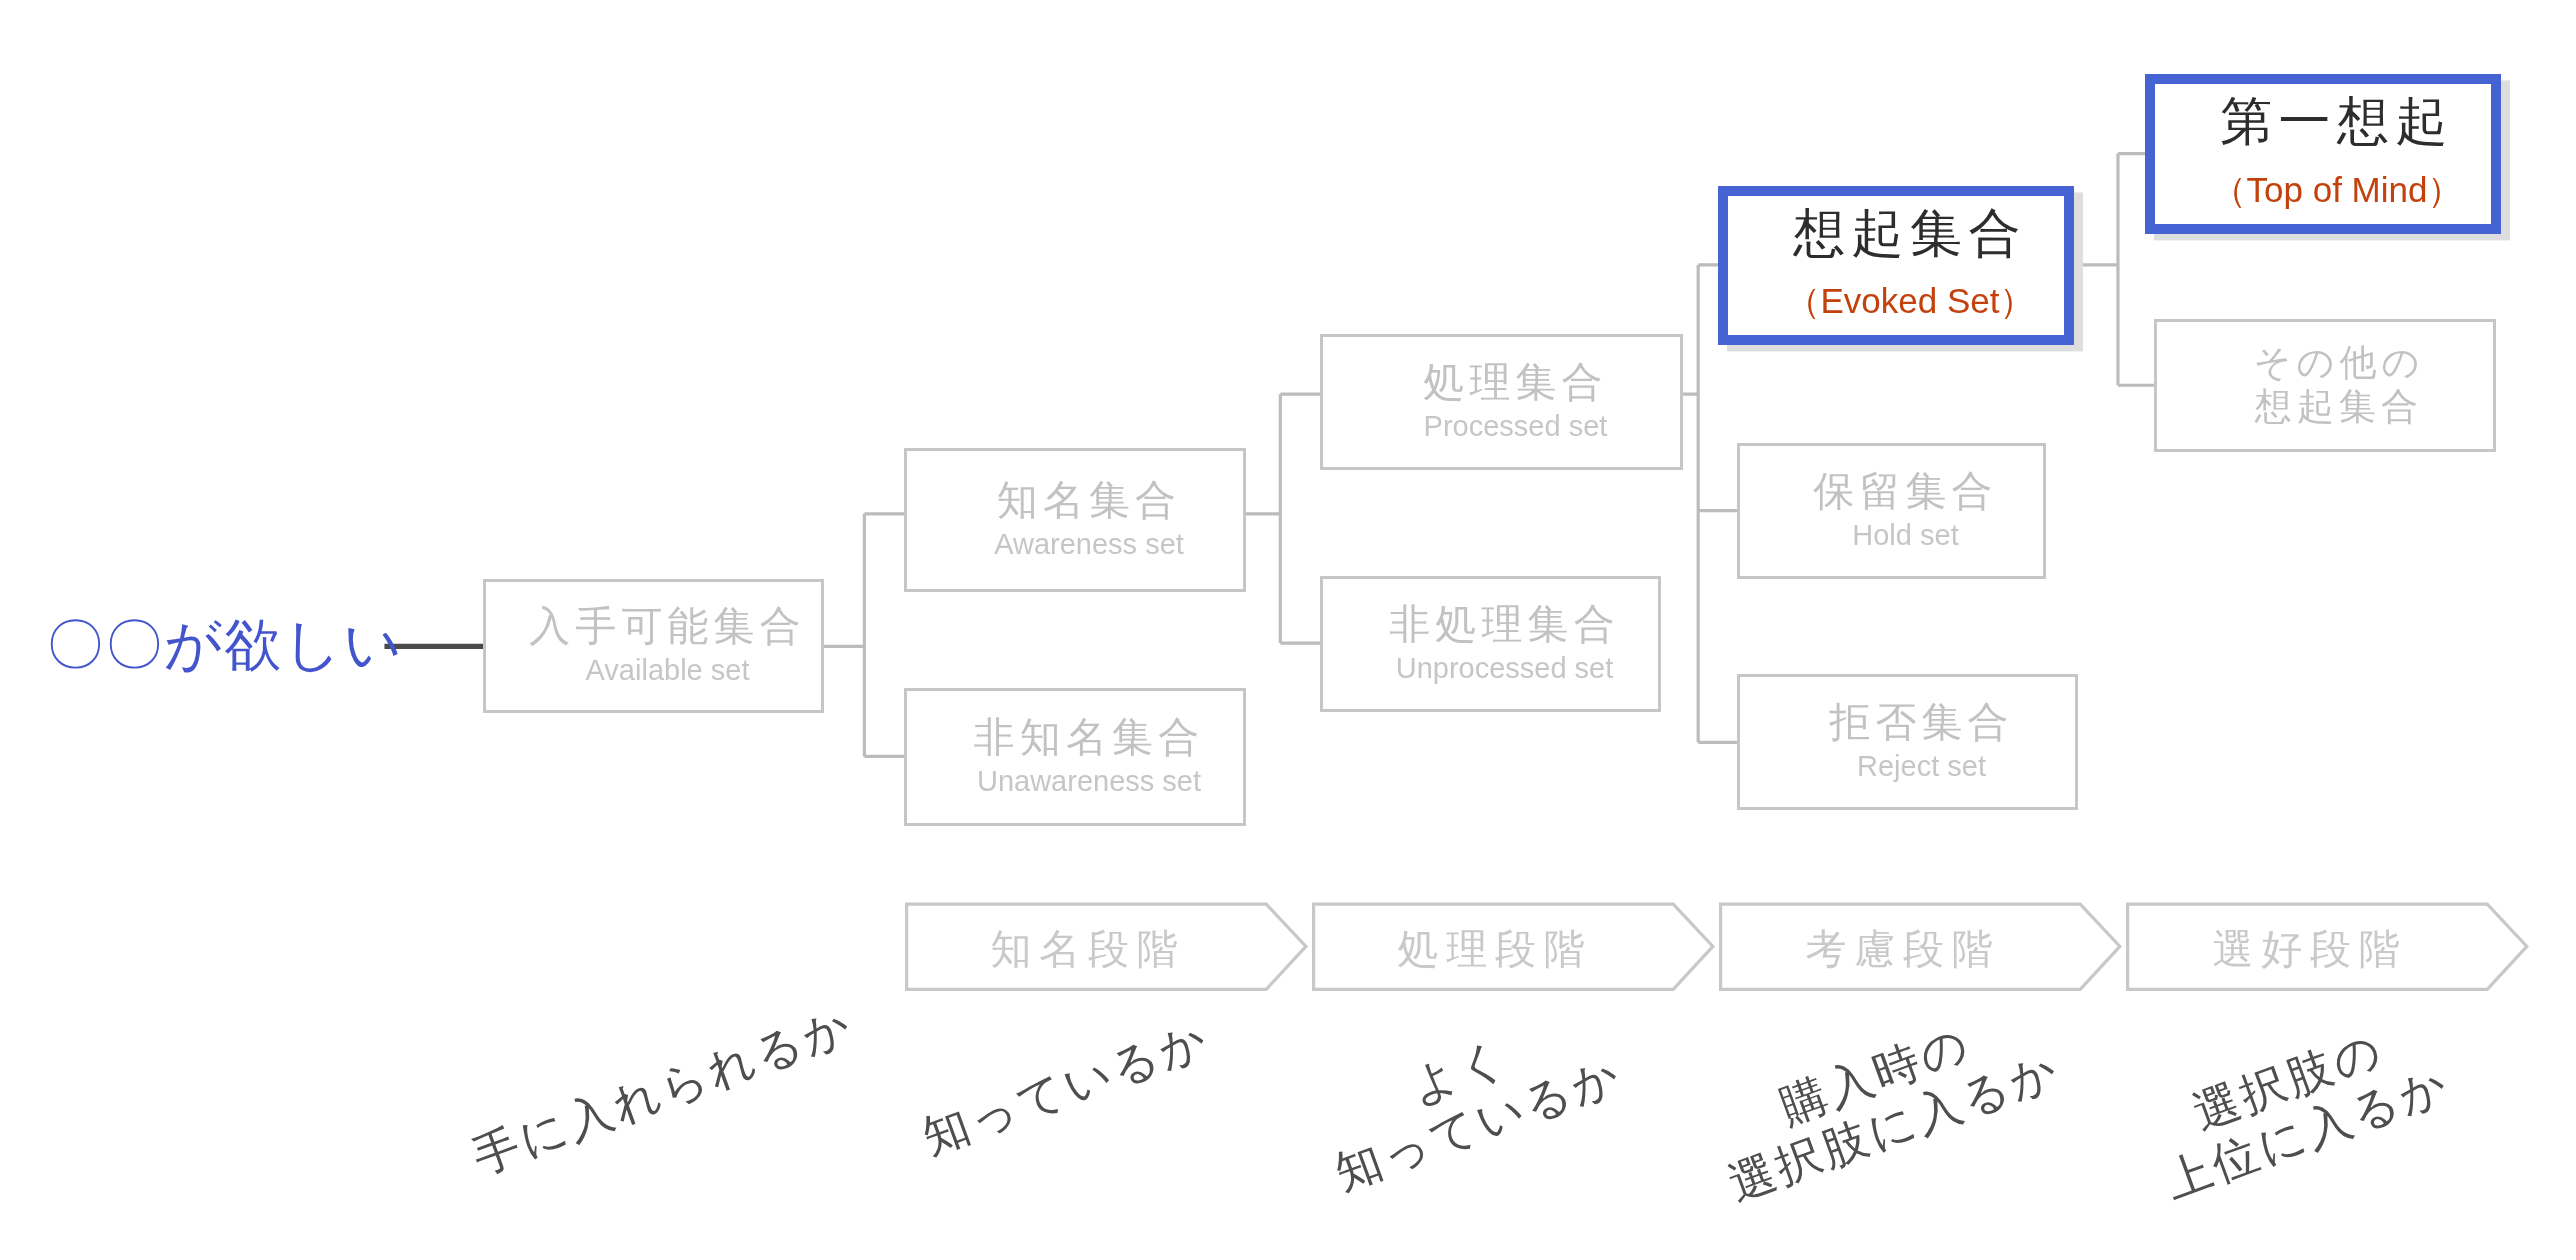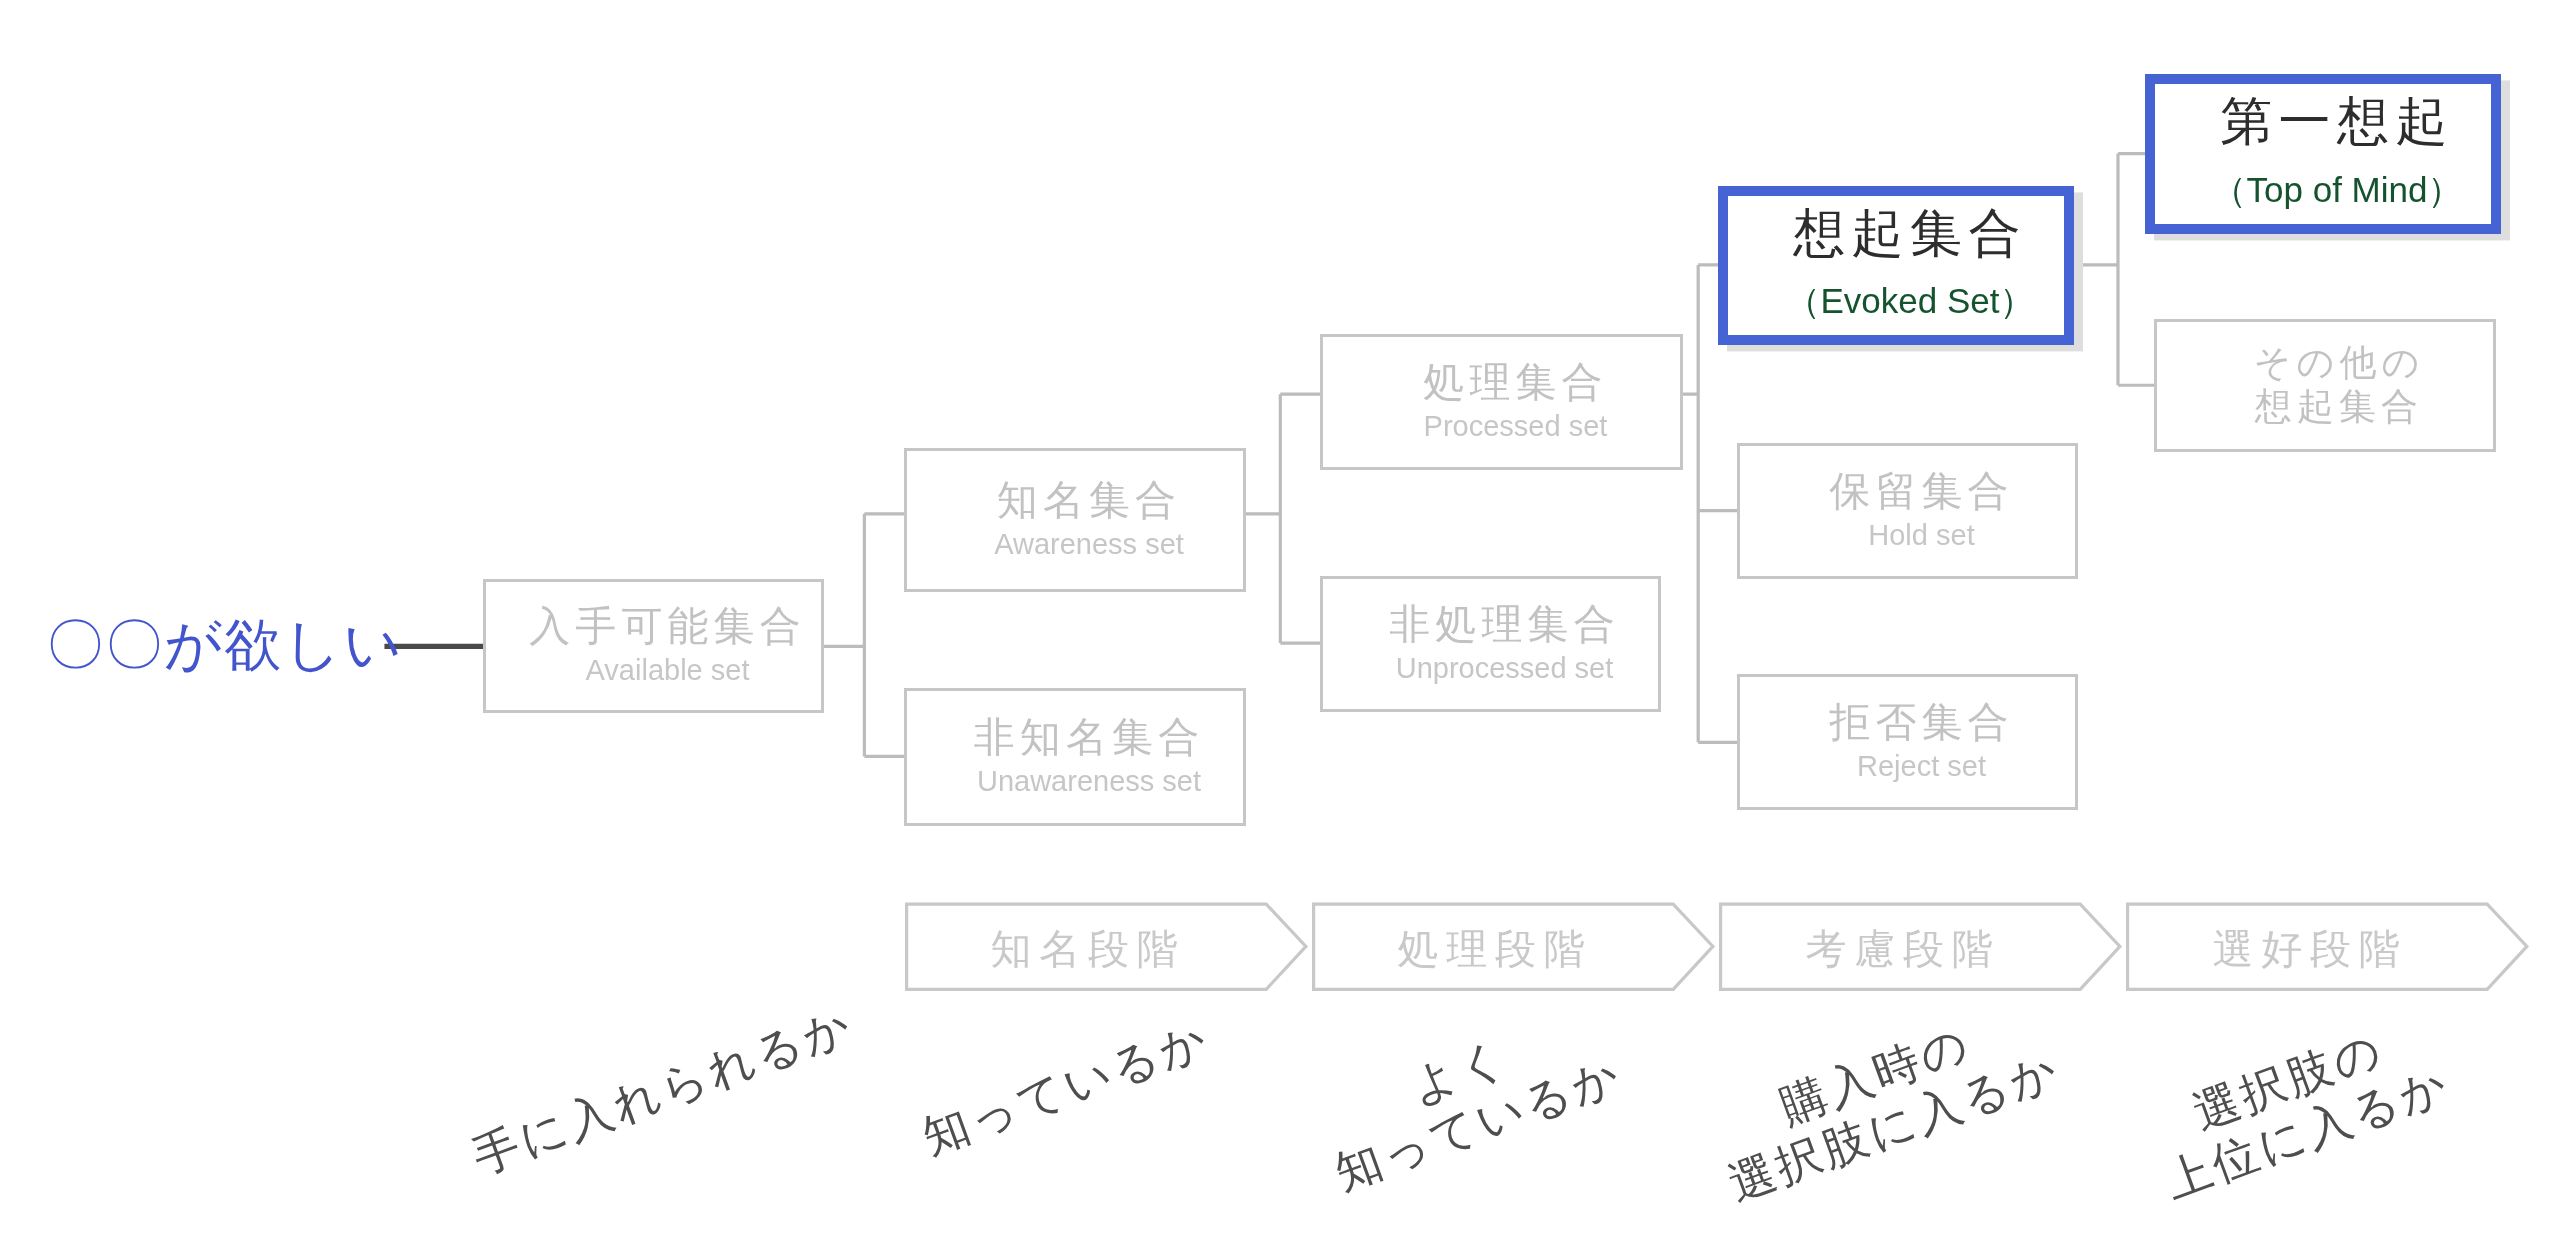--- a/index.html
+++ b/index.html
@@ -41,21 +41,21 @@
     border:10.2px solid #4563d2;
     box-shadow:9px 6.4px 0 #dedede;
   }
   .bbox .jp{
     font-size:52px;
     color:#2d2d2d;
     letter-spacing:6.4px;
   }
   .bbox .en{
     font-size:35px;
-    color:#14532d;
+    color:#c2410c;
     margin-top:18px;
   }
   .trigger{
     position:absolute;
     transform:translate(-50%,-50%);
     font-size:57px;
     color:#4355cd;
     letter-spacing:1.9px;
     white-space:nowrap;
   }
@@ -123,21 +123,21 @@
   </div>
   <div class="gbox" style="left:1320px;top:576px;width:341px;height:136px;">
     <div class="jp">非処理集合</div>
     <div class="en">Unprocessed set</div>
   </div>
 
   <div class="gbox bbox" style="left:1718px;top:186px;width:356px;height:159px;">
     <div class="jp">想起集合</div>
     <div class="en">（Evoked Set）</div>
   </div>
-  <div class="gbox" style="left:1737px;top:443px;width:341px;height:136px;">
+  <div class="gbox" style="left:1737px;top:443px;width:309px;height:136px;">
     <div class="jp">保留集合</div>
     <div class="en">Hold set</div>
   </div>
   <div class="gbox" style="left:1737px;top:674px;width:341px;height:136px;">
     <div class="jp">拒否集合</div>
     <div class="en">Reject set</div>
   </div>
 
   <div class="gbox bbox" style="left:2145px;top:74px;width:356px;height:160px;">
     <div class="jp">第一想起</div>

